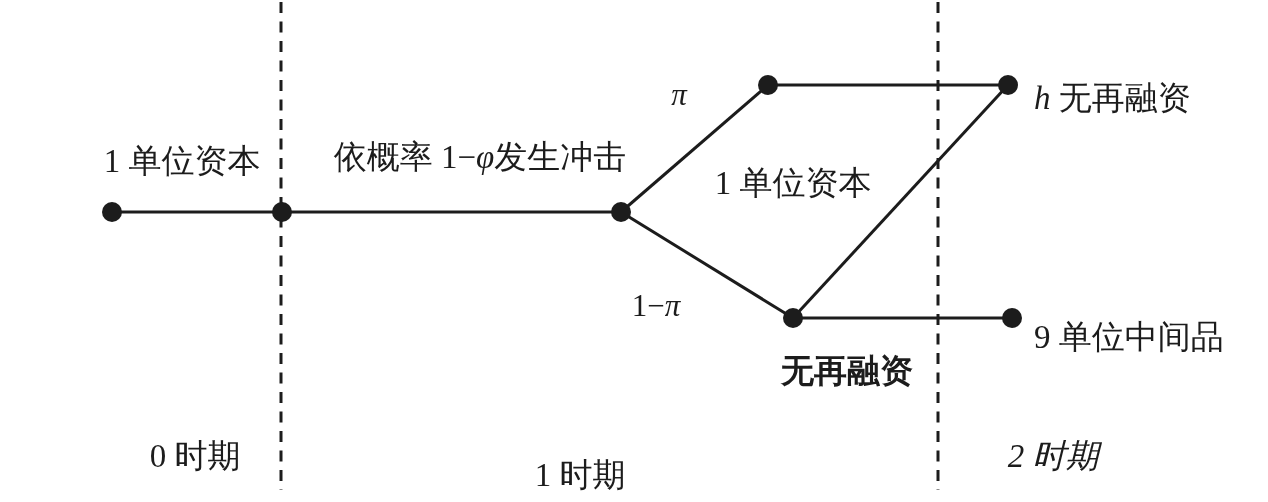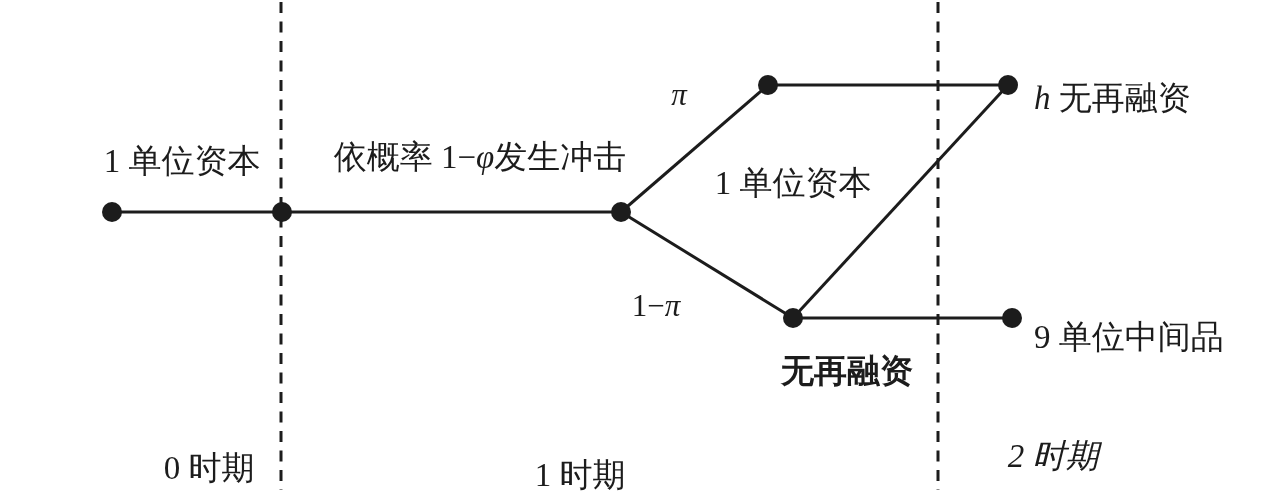--- a/index.html
+++ b/index.html
@@ -99,21 +99,21 @@
   </div>
 
   <div class="lbl left-anchored" style="left:1034px; top:98px;">
     <span class="math">h</span><span> 无再融资</span>
   </div>
 
   <div class="lbl left-anchored" style="left:1034px; top:337px;">
     <span>9 单位中间品</span>
   </div>
 
-  <div class="lbl centered" style="left:209px; top:456px;margin-top:12px;">
+  <div class="lbl centered" style="left:195px; top:456px;">
     <span>0 时期</span>
   </div>
 
   <div class="lbl centered" style="left:580px; top:475px;justify-content:center;">
     <span>1 时期</span>
   </div>
 
   <div class="lbl centered" style="left:1053px; top:456px;font-style:italic;">
     <span>2 时期</span>
   </div>

